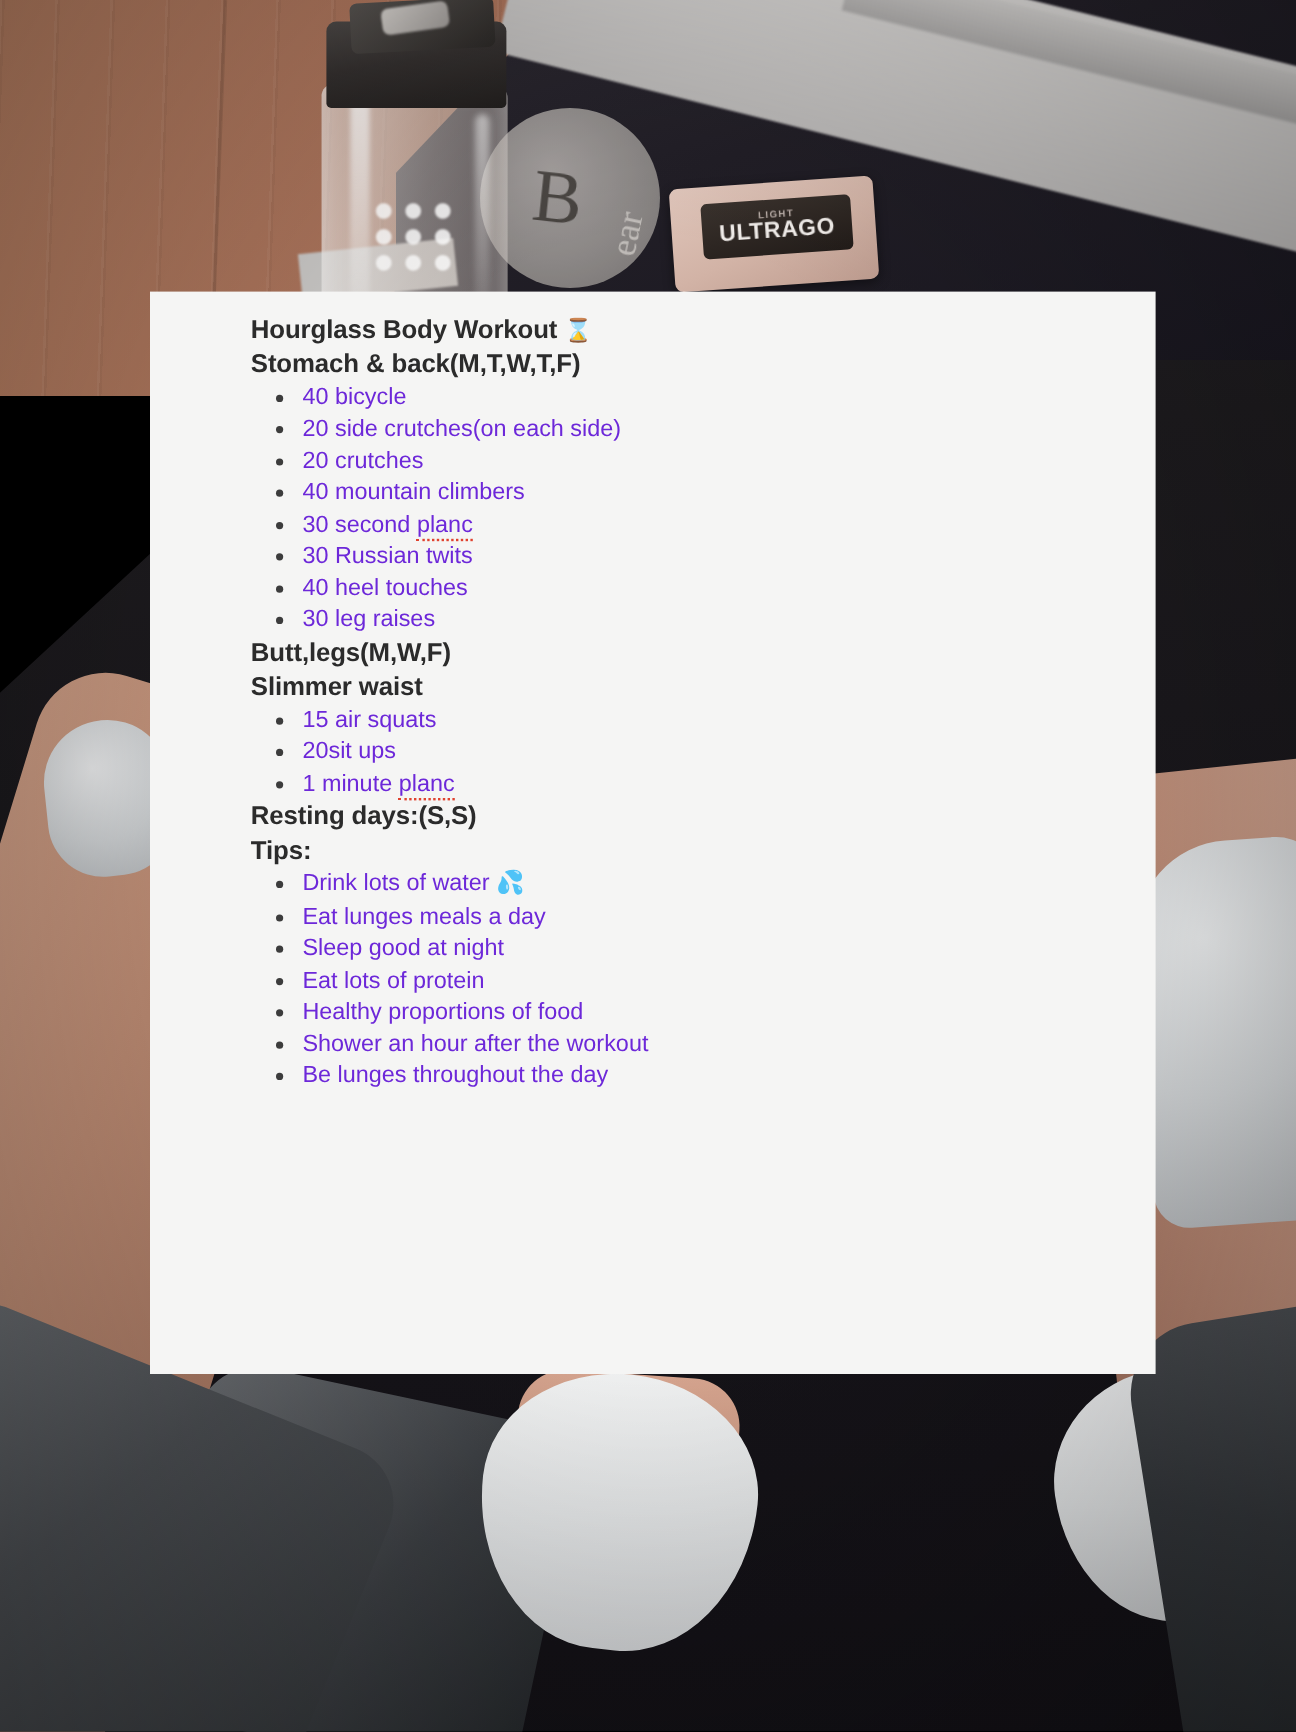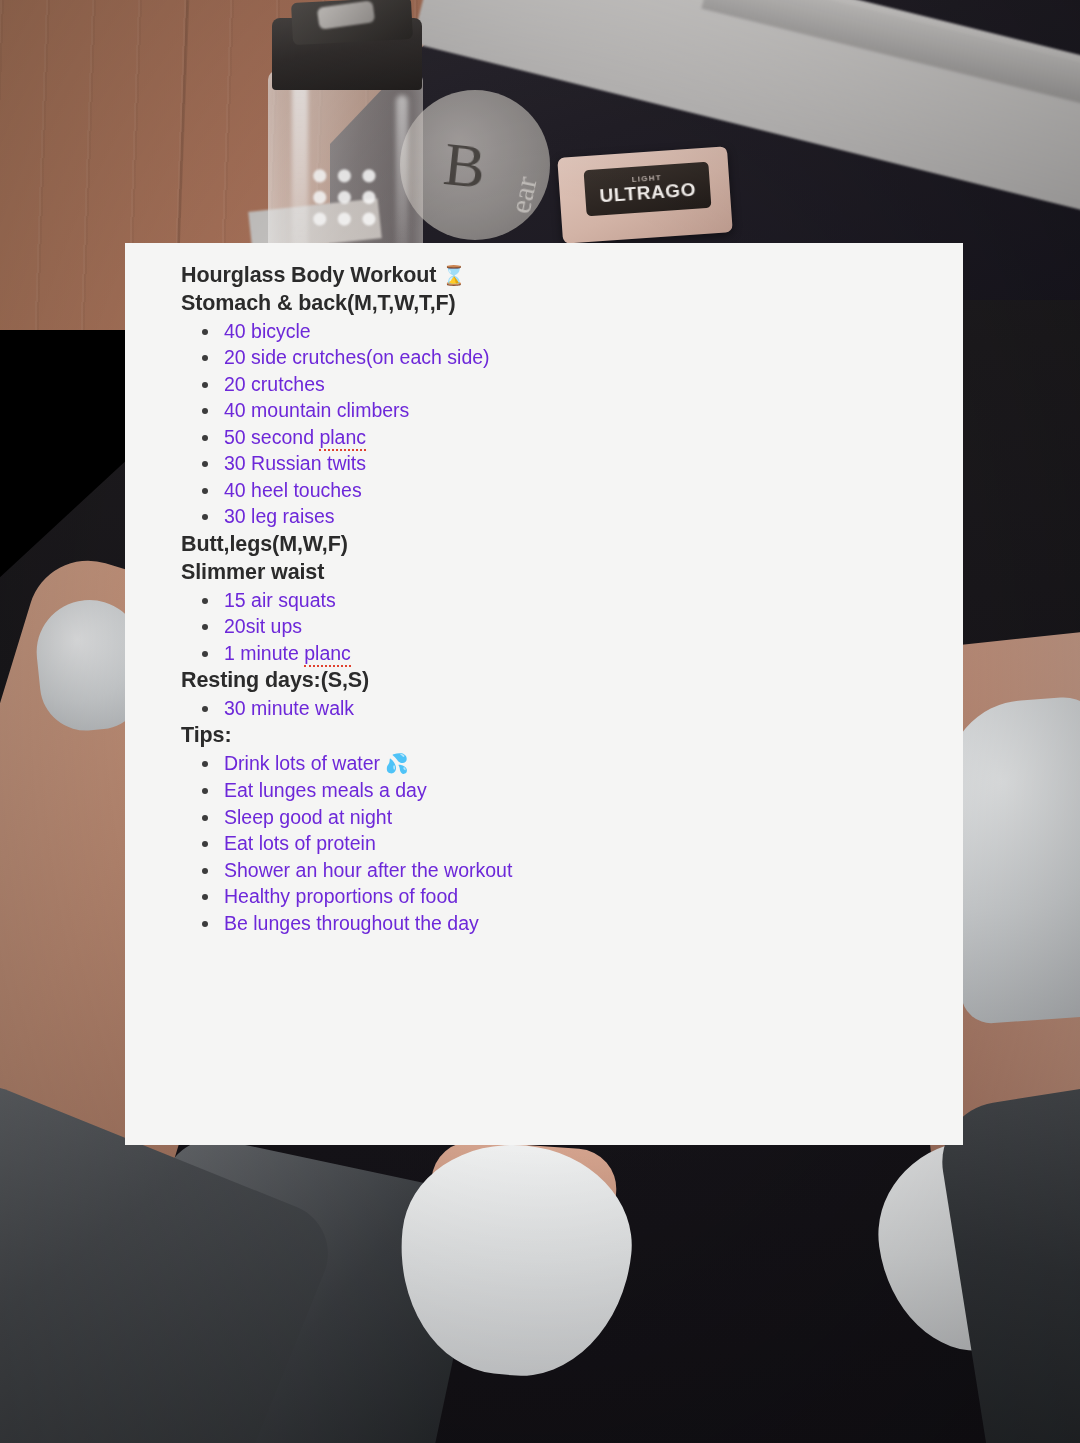--- a/index.html
+++ b/index.html
@@ -224,21 +224,21 @@
     background:radial-gradient(ellipse at 50% 45%, rgba(0,0,0,0) 40%, rgba(0,0,0,.28) 100%);
     pointer-events:none;
   }
 
   
   #note-card {
     position:absolute;
     left:125px; top:243px;
     width:838px; height:902px;
     background:#f5f5f4;
-    padding:18px 26px 0 56px;
+    padding:18px 26px 0 84px;
     overflow:hidden;
   }
 
   .heading {
     font-size:21.5px;
     font-weight:bold;
     color:#2b2b2b;
     line-height:1.325;
     letter-spacing:-.1px;
     white-space:nowrap;
@@ -331,43 +331,40 @@
       <span class="emoji emoji-hourglass">⌛</span>
     </div>
 
     <div id="sections-host">
         <div class="heading">Stomach &amp; back(M,T,W,T,F)</div>
         <ul class="bullets">
           <li>40 bicycle</li>
           <li>20 side crutches(on each side)</li>
           <li>20 crutches</li>
           <li>40 mountain climbers</li>
-          <li><span>50 second </span><span class="misspelled">planc</span></li>
+          <li><span>30 second </span><span class="misspelled">planc</span></li>
           <li>30 Russian twits</li>
           <li>40 heel touches</li>
           <li>30 leg raises</li>
         </ul>
         <div class="heading">Butt,legs(M,W,F)</div>
         <div class="heading">Slimmer waist</div>
         <ul class="bullets">
           <li>15 air squats</li>
           <li>20sit ups</li>
           <li><span>1 minute </span><span class="misspelled">planc</span></li>
         </ul>
         <div class="heading">Resting days:(S,S)</div>
-        <ul class="bullets">
-          <li>30 minute walk</li>
-        </ul>
         <div class="heading">Tips:</div>
         <ul class="bullets">
           <li><span>Drink lots of water </span><span class="emoji">💦</span></li>
           <li>Eat lunges meals a day</li>
           <li>Sleep good at night</li>
           <li>Eat lots of protein</li>
+          <li>Healthy proportions of food</li>
           <li>Shower an hour after the workout</li>
-          <li>Healthy proportions of food</li>
           <li>Be lunges throughout the day</li>
         </ul>
       </div>
 
   </div>
 
 </div>
 
 </body></html>

